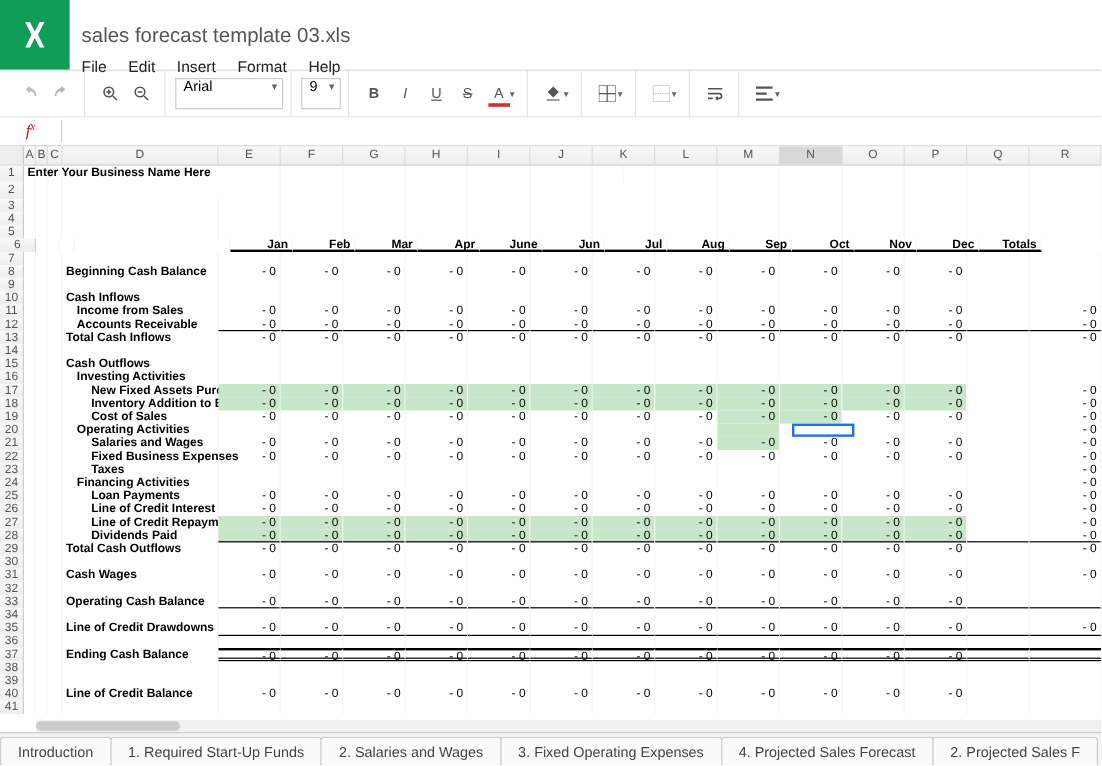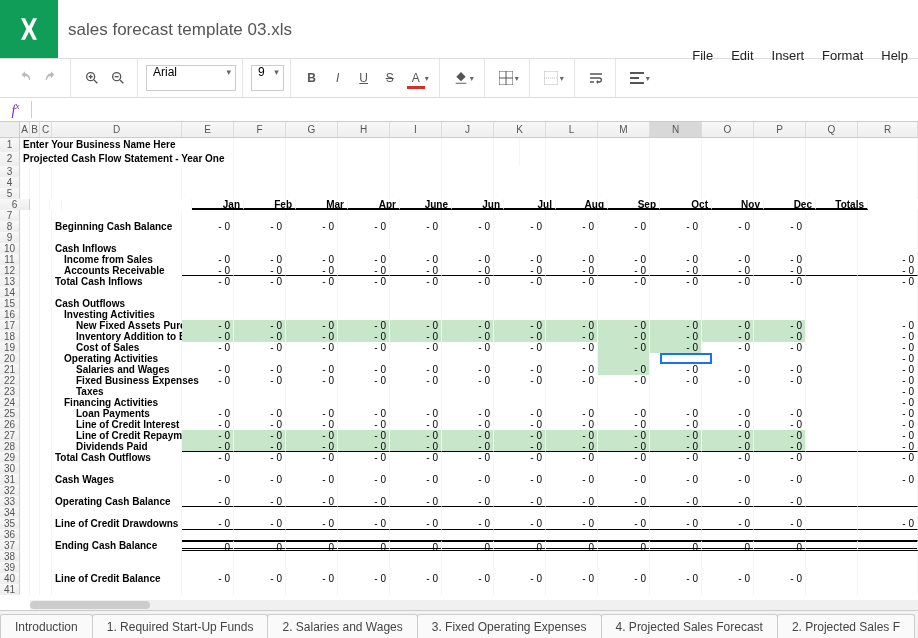--- a/index.html
+++ b/index.html
@@ -4,42 +4,42 @@
 <style>
 * { box-sizing: border-box; margin: 0; padding: 0; }
 body { font-family: Arial, sans-serif; font-size: 12px; background: #fff; overflow: hidden; width: 918px; height: 638px; position: relative; }
 
 
 .titlebar { display: flex; align-items: flex-start; height: 58px; }
 .app-icon { width: 58px; height: 58px; background: #0f9d58; display: flex; align-items: center; justify-content: center; }
 .app-icon svg { width: 32px; height: 32px; }
 .title-area { padding: 20px 10px 0 10px; flex: 1; }
 .doc-title { font-size: 17px; color: #555; padding-bottom: 4px; }
-.menubar { display: flex; gap: 18px; font-size: 13px; color: #222; padding-top: 4px; justify-content: flex-end; }
+.menubar { display: flex; gap: 18px; font-size: 13px; color: #222; padding-top: 4px; }
 .menubar span { cursor: pointer; }
 
 
 .toolbar { height: 40px; border-top: 1px solid #ddd; border-bottom: 1px solid #ddd; display: flex; align-items: center; padding: 0 6px; gap: 2px; }
 .tb-group { display: flex; align-items: center; border-right: 1px solid #e5e5e5; padding: 0 6px; height: 100%; }
 .tb-btn { width: 26px; height: 26px; display: flex; align-items: center; justify-content: center; color: #555; cursor: pointer; border-radius: 2px; }
 .tb-select { height: 26px; border: 1px solid #ccc; background: #fff; font-size: 12px; padding: 0 18px 12px 6px; position: relative; display: flex; align-items: center; min-width: 60px; }
 .tb-select::after { content: "▾"; position: absolute; right: 4px; font-size: 9px; color: #666; }
 .tb-sel-font { min-width: 90px; }
 .tb-sel-size { min-width: 30px; }
 .bold { font-weight: bold; }
 .italic { font-style: italic; }
 .underline { text-decoration: underline; }
 .strike { text-decoration: line-through; }
 .font-color { position: relative; }
 .font-color::after { content: ""; position: absolute; bottom: 2px; left: 4px; right: 4px; height: 3px; background: #d32f2f; }
 .dd-caret { font-size: 8px; color: #666; margin-left: -4px; padding-right: 4px; }
 
 
 .formula-bar { height: 24px; border-bottom: 1px solid #ccc; display: flex; align-items: center; background: #fff; }
-.fx { width: 32px; font-style: italic; font-family: serif; font-size: 14px; color: #6d28d9; text-align: center; border-right: 1px solid #ccc; }
+.fx { width: 52px; font-style: italic; font-family: serif; font-size: 14px; color: #b91c1c; text-align: center; border-right: 1px solid #ccc; }
 .fx sup { font-size: 9px; }
 .formula-input { flex: 1; height: 100%; border: none; padding: 0 6px; font-size: 12px; }
 
 
 .col-headers { display: flex; height: 16px; background: linear-gradient(#f8f8f8,#eee); border-bottom: 1px solid #ccc; font-size: 10px; color: #555; }
 .corner { width: 30px; border-right: 1px solid #ccc; background: #eee; }
 .ch { border-right: 1px solid #ddd; text-align: center; line-height: 16px; }
 .ch.sel { background: #d8d8d8; }
 
 
@@ -240,21 +240,20 @@
           <div class="c cQ r"></div>
           <div class="c cR r"></div>
         </div>
       </div>
       <div class="row h14" style="height: 14px;">
         <div class="rh">2</div>
         <div class="cells">
           <div class="c cA lbl"></div>
           <div class="c cB lbl"></div>
           <div class="c cC lbl"></div>
-          <div class="c cD lbl b" style="width: 500px; position: absolute;">Projected Cash Flow Statement - Year One</div>
           <div style="width: 130px;"></div>
           <div class="c cE r"></div>
           <div class="c cF r"></div>
           <div class="c cG r"></div>
           <div class="c cH r"></div>
           <div class="c cI r"></div>
           <div class="c cJ r"></div>
           <div class="c cK r"></div>
           <div class="c cL r"></div>
           <div class="c cM r"></div>

